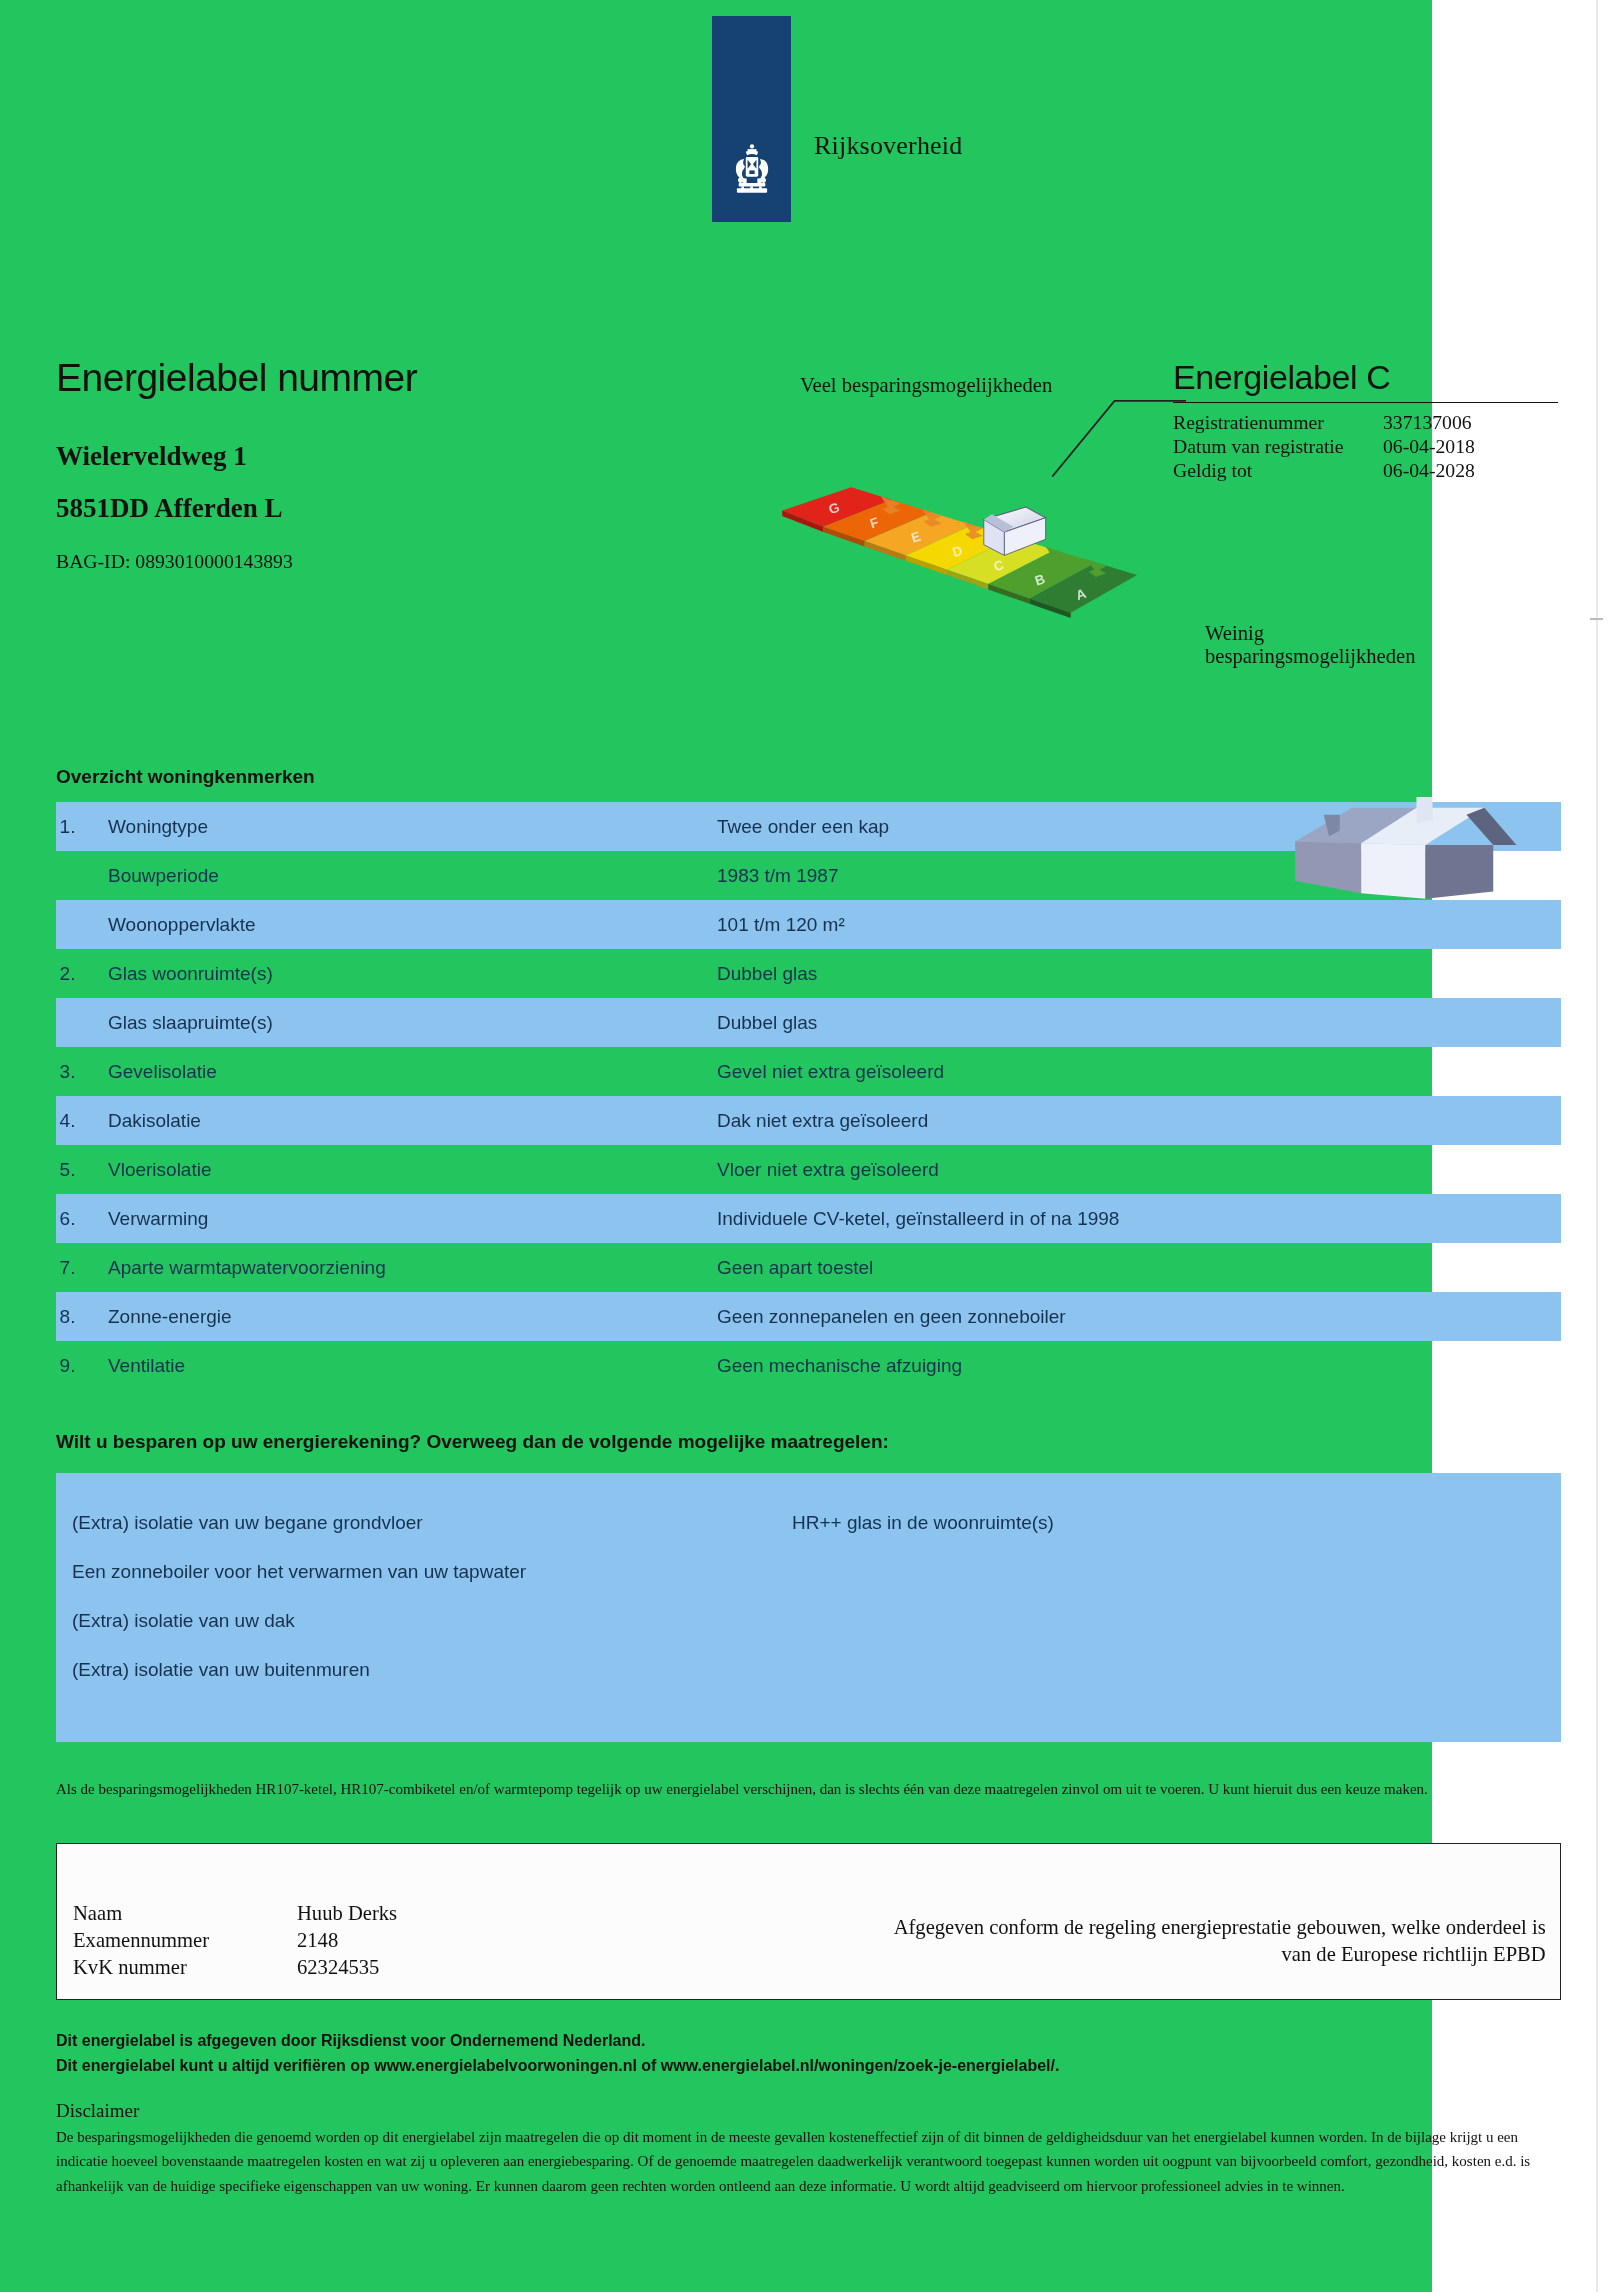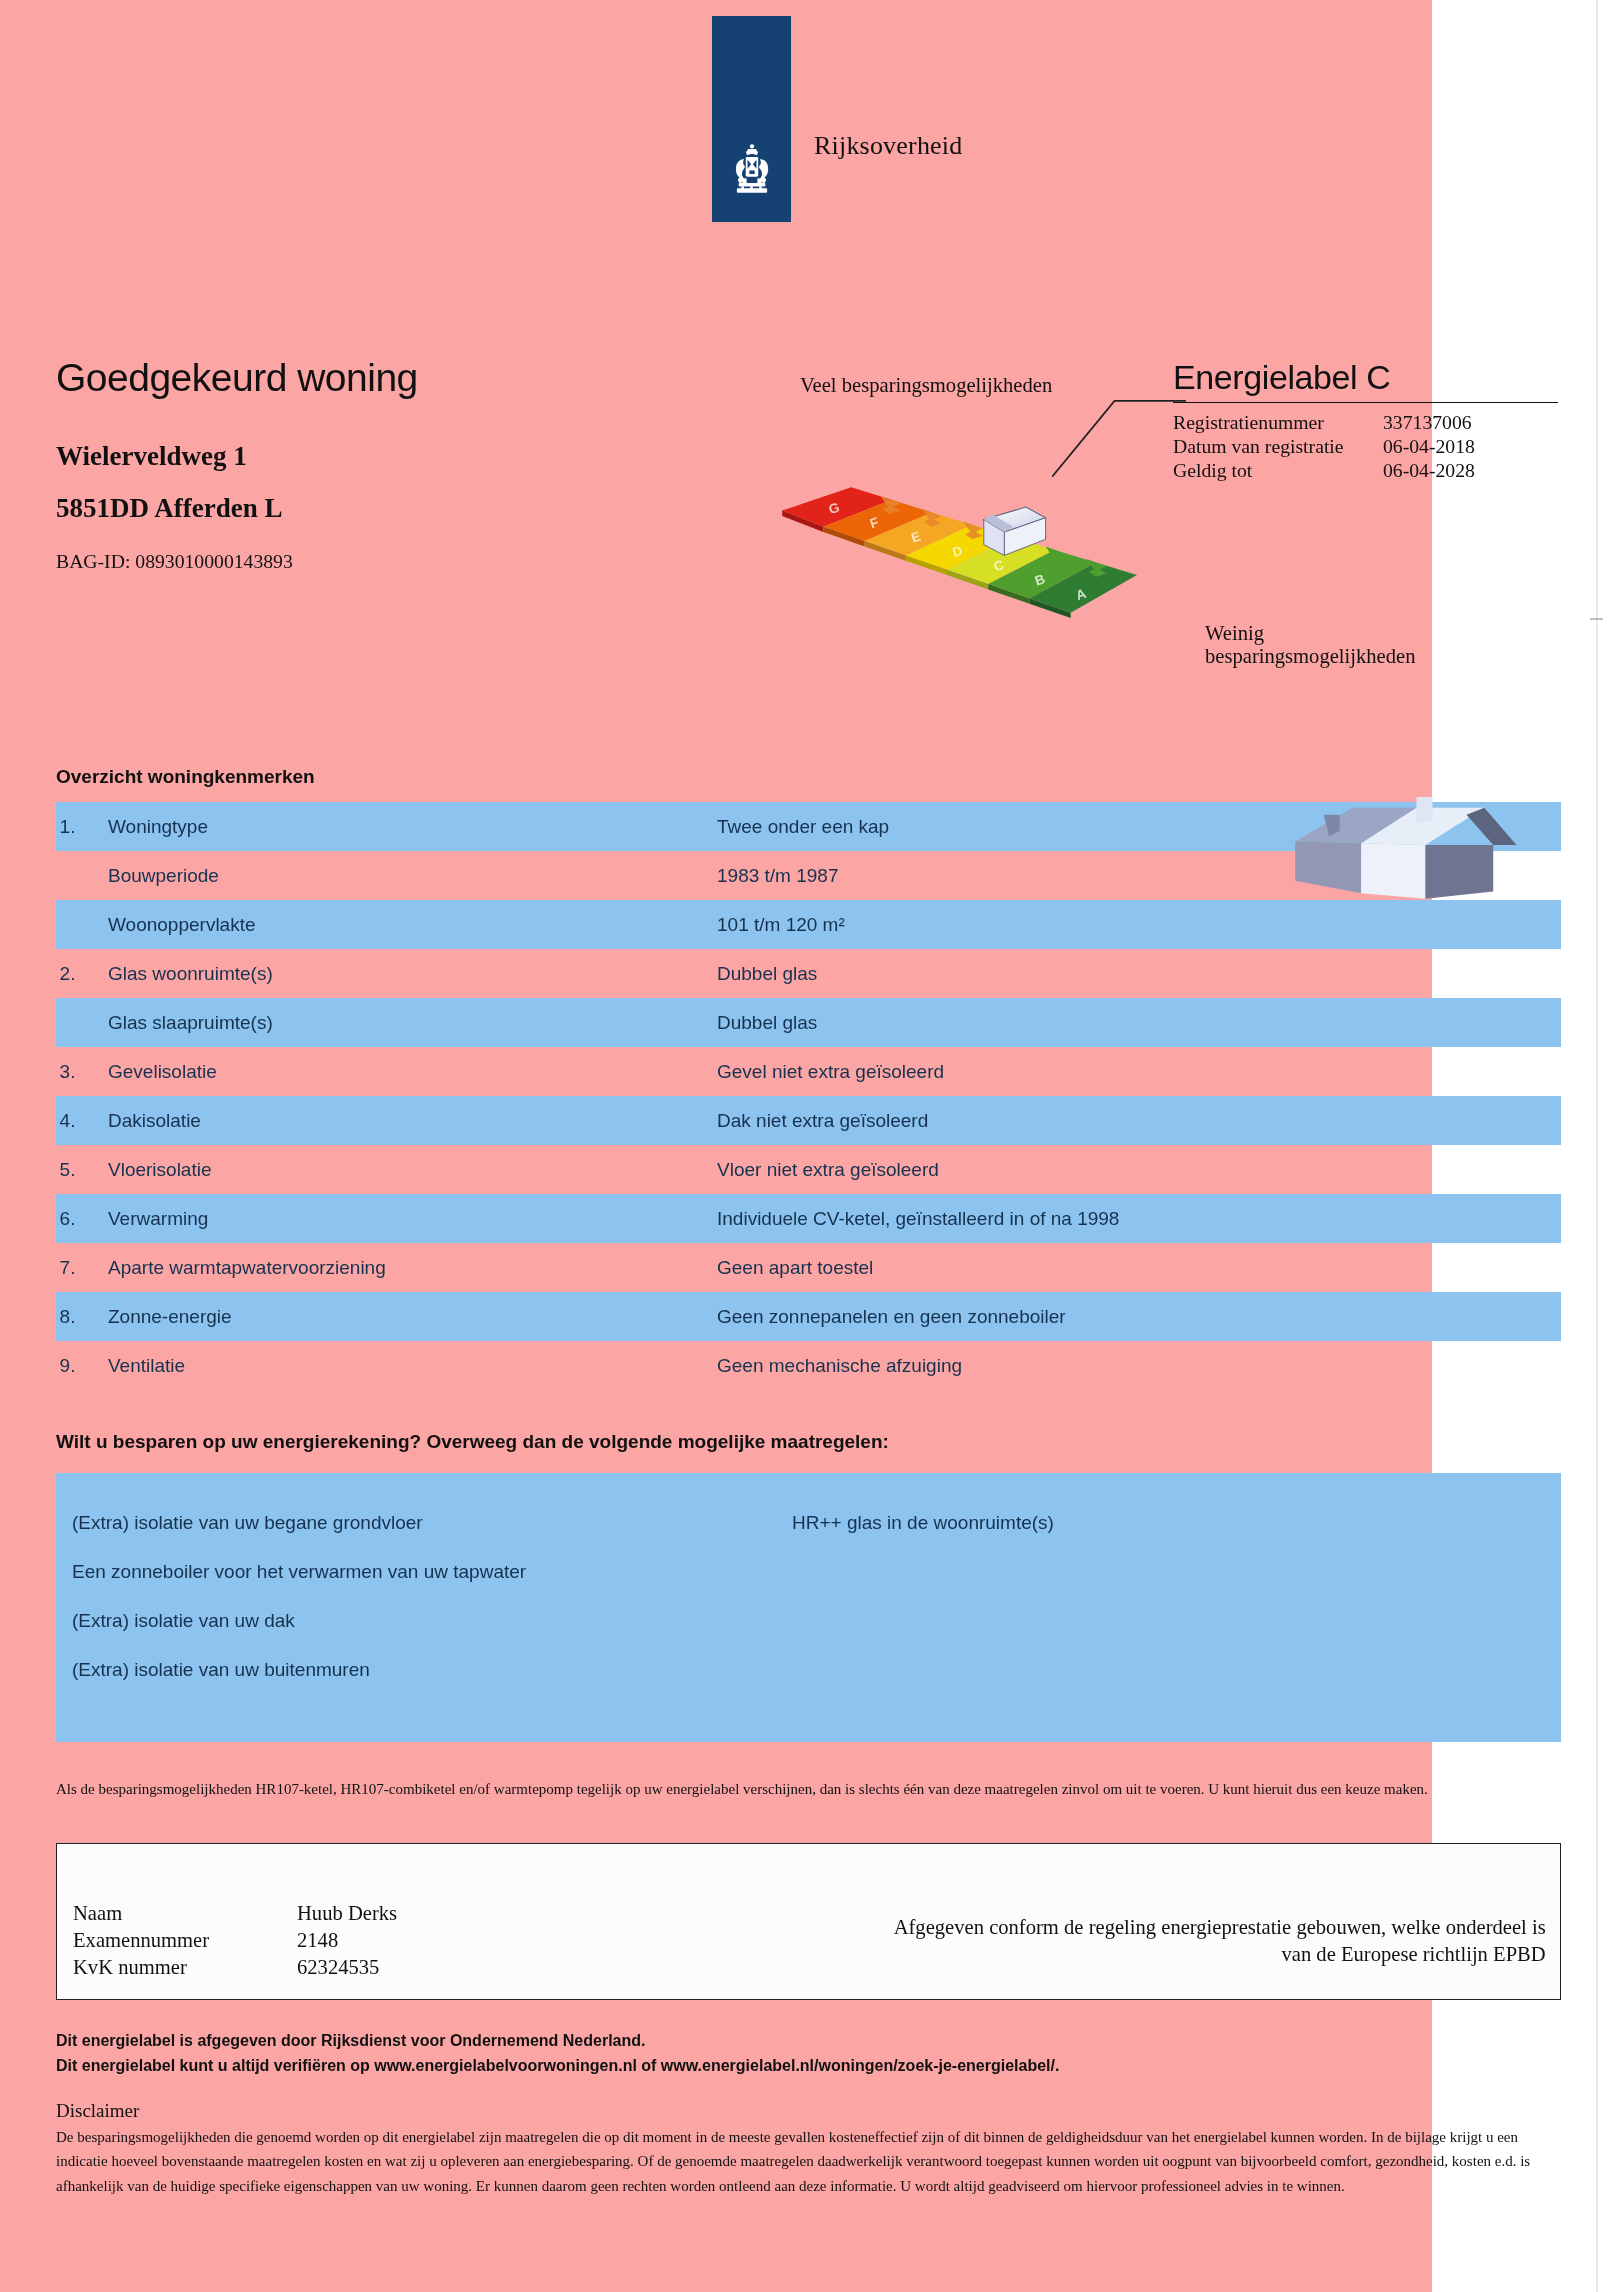--- a/index.html
+++ b/index.html
@@ -6,21 +6,21 @@
   html, body { margin: 0; padding: 0; }
   body {
     width: 1621px;
     height: 2293px;
     background: #ffffff;
     font-family: "Liberation Sans", sans-serif;
     color: #1a1a1a;
     position: relative;
     overflow: hidden;
   }
-  .page { position: relative; width: 1432px; height: 2293px; background: #fca5a5; }
+  .page { position: relative; width: 1432px; height: 2293px; background: #22c55e; }
 
   
   .logo-block {
     position: absolute; left: 712px; top: 16px;
     display: flex; align-items: flex-end;
   }
   .logo-bar {
     width: 79px; height: 206px; background: #154273;
     display: flex; align-items: flex-end; justify-content: center;
     padding-bottom: 16px;
@@ -171,21 +171,21 @@
           <rect x="12" y="52" width="34" height="5" rx="1"></rect>
           <rect x="17" y="50" width="3" height="3"></rect>
           <rect x="27" y="50" width="3" height="3"></rect>
           <rect x="37" y="50" width="3" height="3"></rect>
         </g>
       </svg>
     </div>
     <div class="logo-word">Rijksoverheid</div>
   </div>
 
-  <div class="doc-title">Goedgekeurd woning</div>
+  <div class="doc-title">Energielabel nummer</div>
   <div class="addr1">Wielerveldweg 1</div>
   <div class="addr2">5851DD Afferden L</div>
   <div class="bagid">BAG-ID: 0893010000143893</div>
 
   <div class="scale-top-label">Veel besparingsmogelijkheden</div>
   <div class="scale-bottom-label">Weinig besparingsmogelijkheden</div>
 
   <svg class="scale-graphic" viewBox="0 0 530 250">
     <defs>
       <linearGradient id="houseRoof" x1="0" y1="0" x2="1" y2="1">

